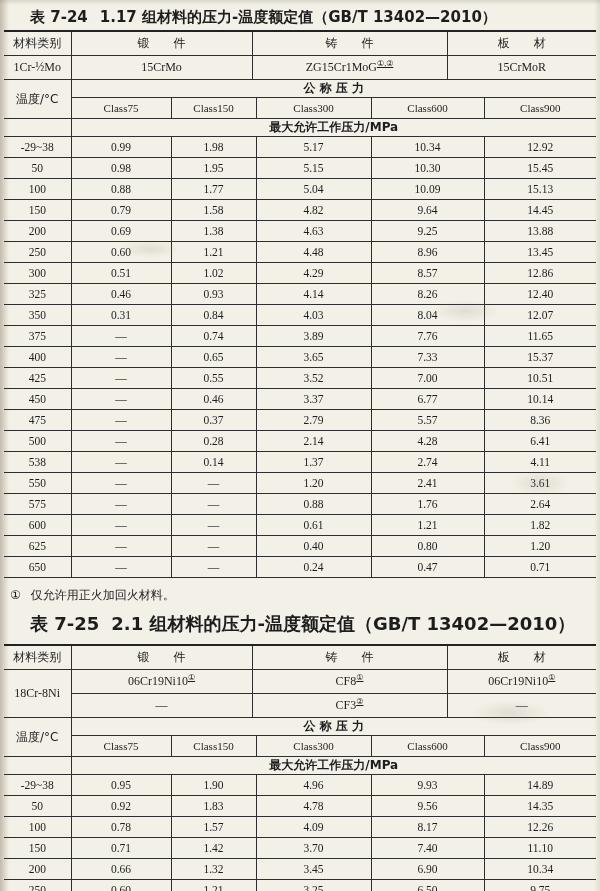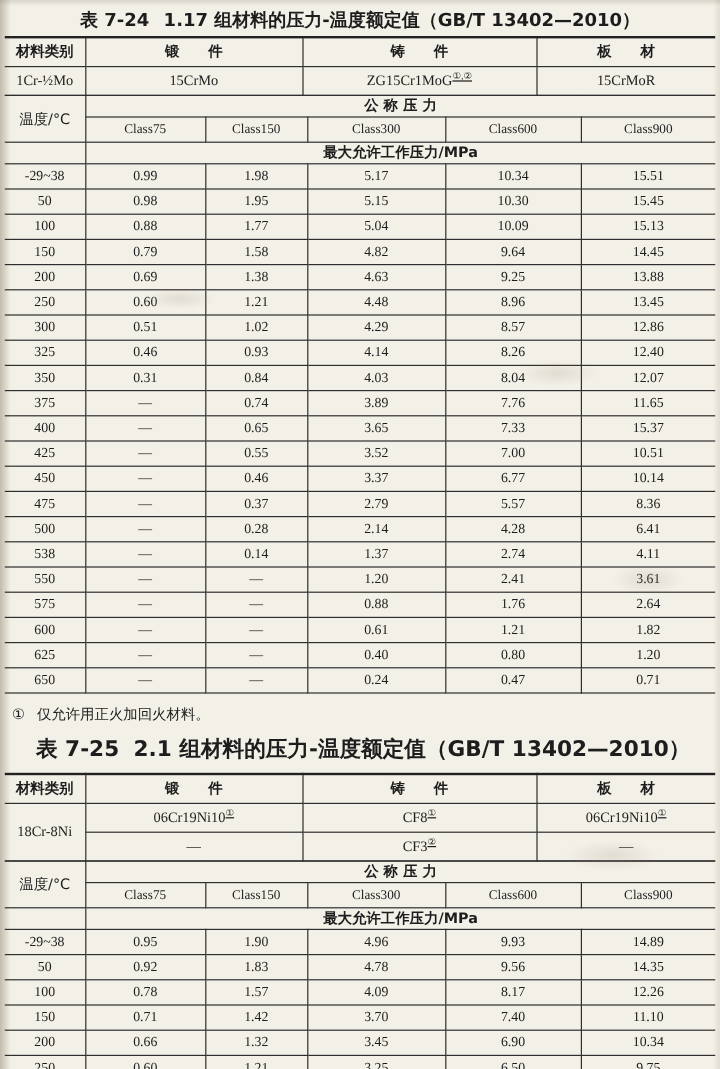--- a/index.html
+++ b/index.html
@@ -18,34 +18,34 @@
   .smudge{position:absolute;pointer-events:none;
     background:radial-gradient(ellipse, rgba(140,132,118,0.18), transparent 70%);}
   .watermark{
     position:absolute;top:8px;right:6px;text-align:right;
     font-family:"DejaVu Sans",sans-serif;
     line-height:1.45;font-size:12px;
   }
   .watermark .wm1{letter-spacing:7px;}
   .watermark .wm2{letter-spacing:2px;}
   .title{
-    text-align:center;font-weight:bold;font-size:15px;
+    text-align:left;font-weight:bold;font-size:15px;
     font-family:"DejaVu Sans","Liberation Serif",sans-serif;
     margin:8px 30px 3px 30px;white-space:nowrap;
   }
   .t2title{font-size:18px;margin-top:6px;margin-bottom:8px;}
   .title .gap{display:inline-block;width:12px;}
   table{border-collapse:collapse;table-layout:fixed;width:592px;margin-left:4px;}
   td{border:1px solid #2e2e2e;text-align:center;vertical-align:middle;
      padding:0;overflow:hidden;white-space:nowrap;}
   td:first-child{border-left:none;}
   td:last-child{border-right:none;margin-top:22px;}
   .mat{border-top:2px solid #222;}
   .mat td{height:23px;font-size:12px;}
-  .mat .cjk{font-family:"DejaVu Sans",sans-serif;font-weight:bold;}
+  .mat .cjk{font-family:"DejaVu Sans",sans-serif;}
   .press{margin-top:-1px;}
   .press .h1 td{height:16px;font-size:12px;font-family:"DejaVu Sans",sans-serif;font-weight:bold;}
   .press .h2 td{height:20px;font-size:11px;}
   .press .h3 td{height:15px;font-size:12px;font-family:"DejaVu Sans",sans-serif;font-weight:bold;}
   .press .h1 td:first-child{font-weight:normal;font-size:12px;}
   .press tbody td{height:20px;font-size:11.5px;}
   sup{font-size:8px;vertical-align:super;line-height:0;text-decoration:underline;}
   .footnotes{margin:7px 0 0 10px;font-size:12px;
     font-family:"DejaVu Sans",sans-serif;line-height:1.75;}
   .fnm{margin-right:10px;}
@@ -115,21 +115,21 @@
         <td colspan="5">最大允许工作压力/MPa</td>
       </tr>
     </thead>
     <tbody id="t1-body">
         <tr>
           <td>-29~38</td>
           <td>0.99</td>
           <td>1.98</td>
           <td>5.17</td>
           <td>10.34</td>
-          <td>15.51</td>
+          <td>12.92</td>
         </tr>
         <tr>
           <td>50</td>
           <td>0.98</td>
           <td>1.95</td>
           <td>5.15</td>
           <td>10.30</td>
           <td>15.45</td>
         </tr>
         <tr>

